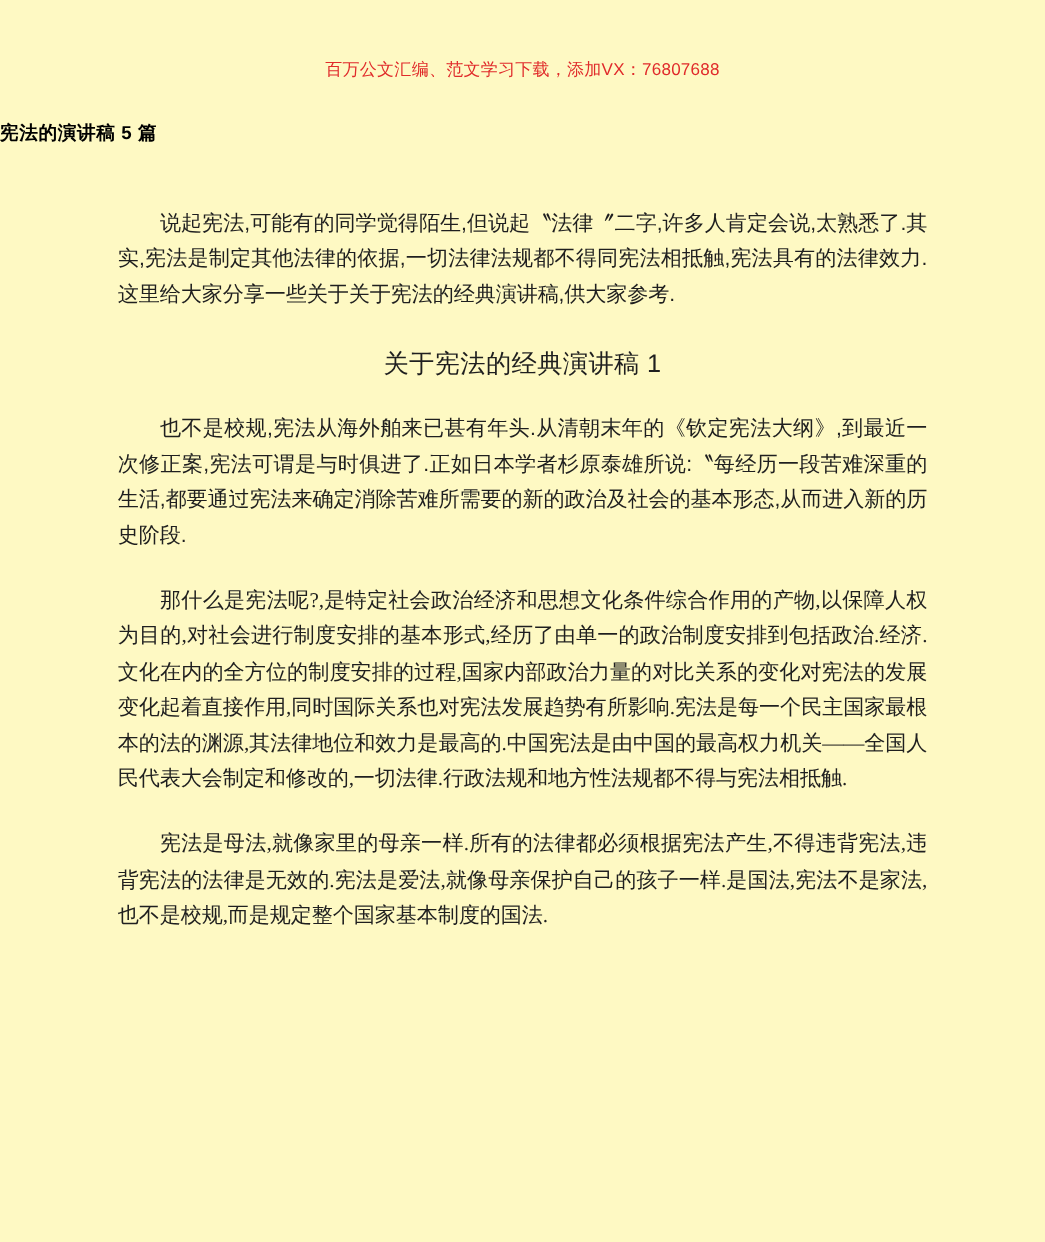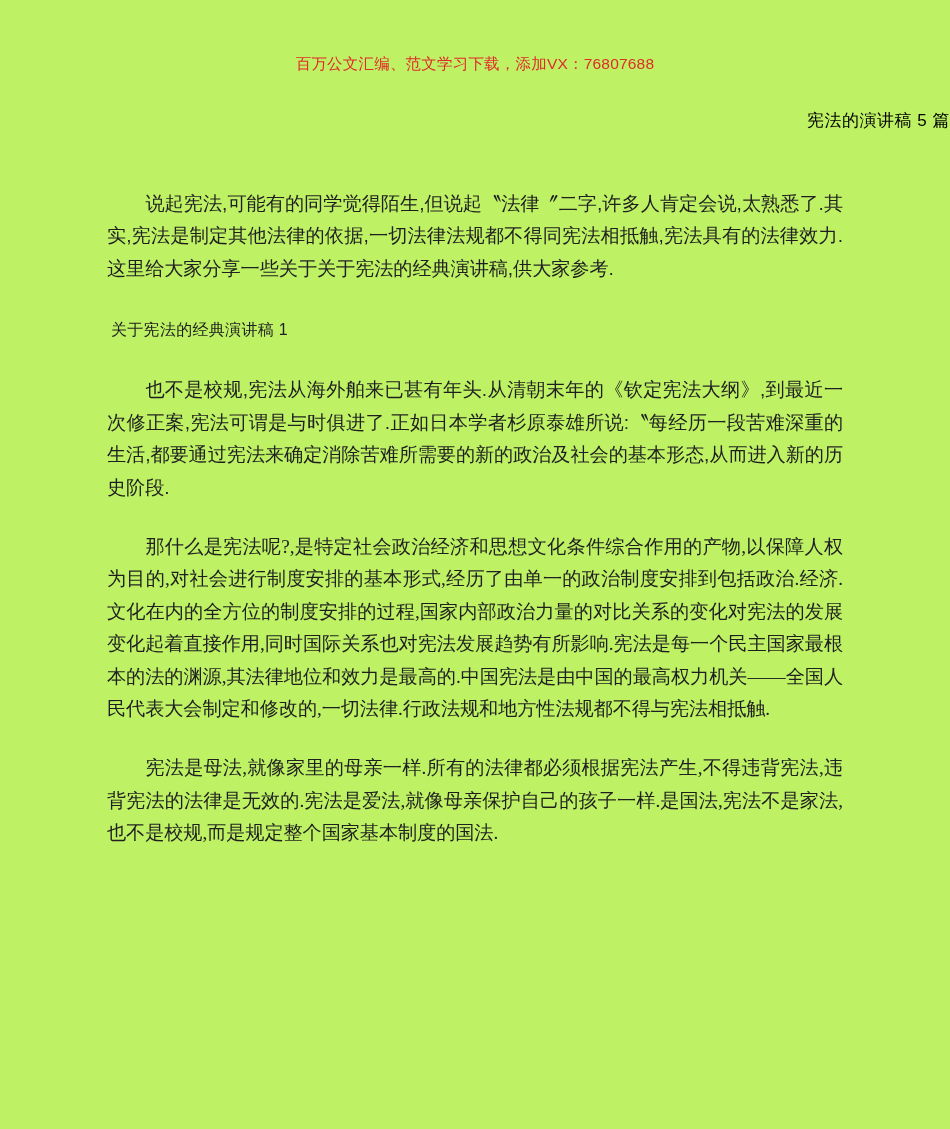--- a/index.html
+++ b/index.html
@@ -13,37 +13,37 @@
     font-family: "Liberation Sans", "DejaVu Sans", sans-serif;
     color: #1a1a1a;
     overflow: hidden;
     position: relative;
   }
   .page {
     width: 950px;
     height: 1129px;
     box-sizing: border-box;
     padding: 0;
-    background: #bef264;
+    background: #fef9c3;
     position: relative;
   }
   .promo-header {
     text-align: center;
     color: #e02b2b;
     font-size: 15.5px;
     font-weight: 500;
     letter-spacing: 0.2px;
     padding-top: 55px;
     line-height: 1.2;
     white-space: nowrap;
   }
   .doc-title {
-    text-align: right;
+    text-align: left;
     font-size: 17px;
-    font-weight: normal;
+    font-weight: bold;
     color: #000000;
     margin-top: 36px;
     letter-spacing: 0.5px;
     line-height: 1.3;
   }
   .body-block {
     margin: 0 auto;
     width: 736px;
     padding-left: 0;
   }
@@ -60,24 +60,24 @@
     word-break: break-all;
   }
   p.para.first-body {
     margin-top: 56px;
   }
   p.para + p.para {
     margin-top: 27px;
     font-family: Liberation Serif, serif;
   }
   .section-heading {
-    font-size: 16px;
+    font-size: 23px;
     line-height: 32.4px;
-    text-align: left;
-    margin: 4px;
+    text-align: center;
+    margin: 16px;
     margin-top: 29px;
     text-indent: 0;
     color: #1f1f1f;
     font-weight: normal;
     letter-spacing: 0.3px;
   }
   .section-heading + p.para {
     margin-top: 28px;
   }
 </style>

